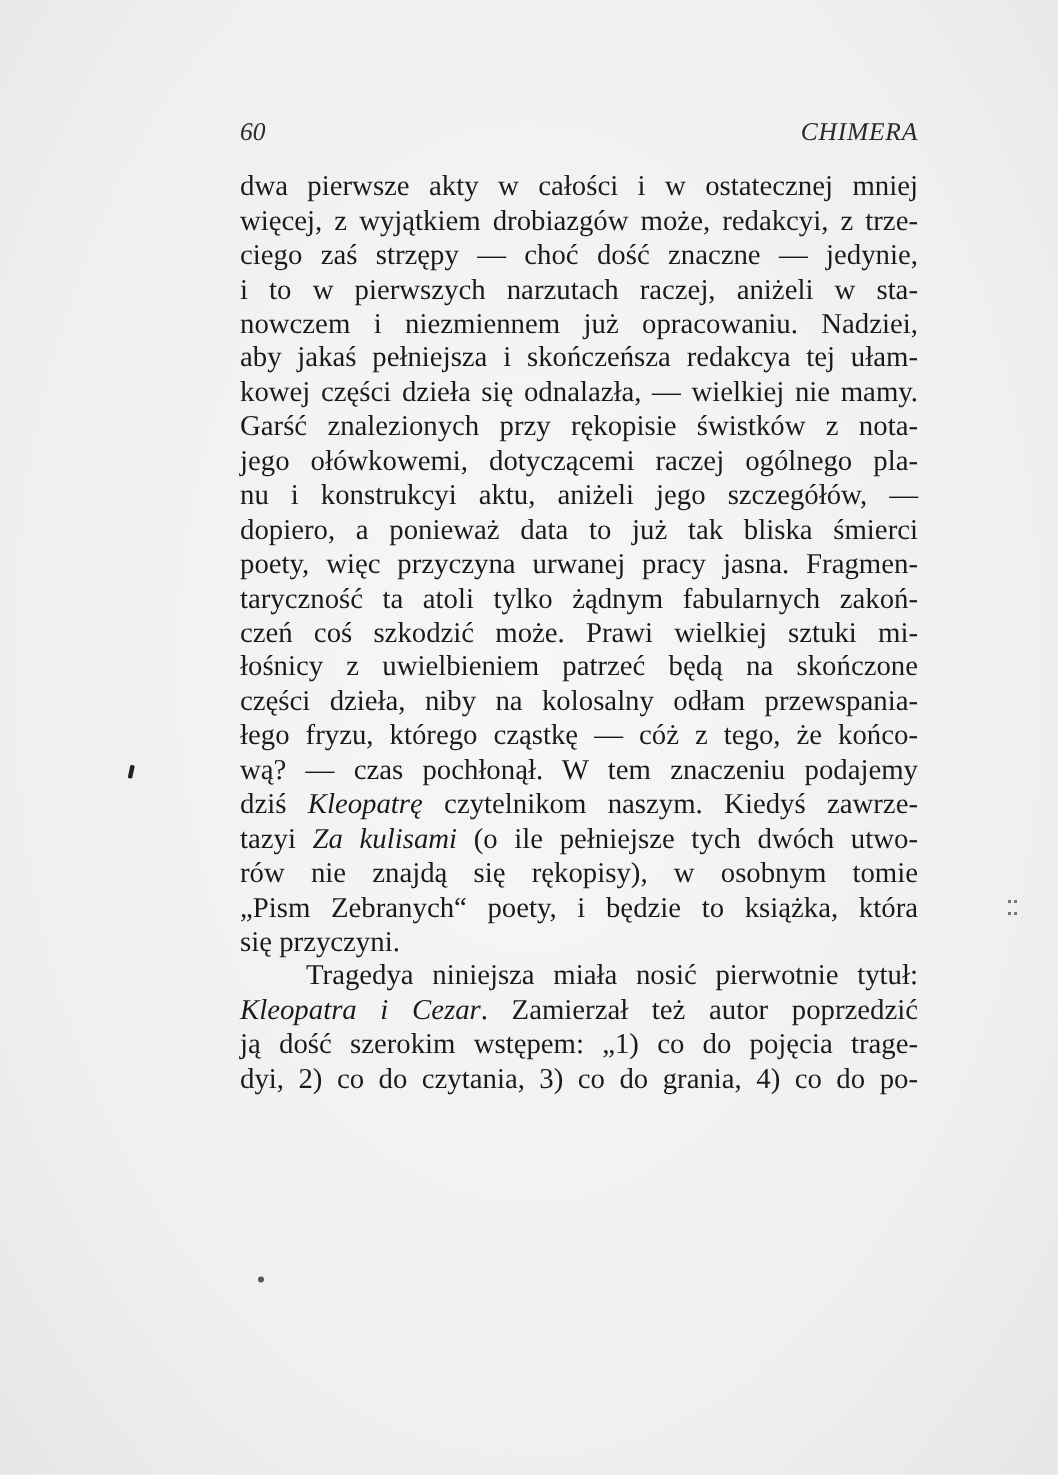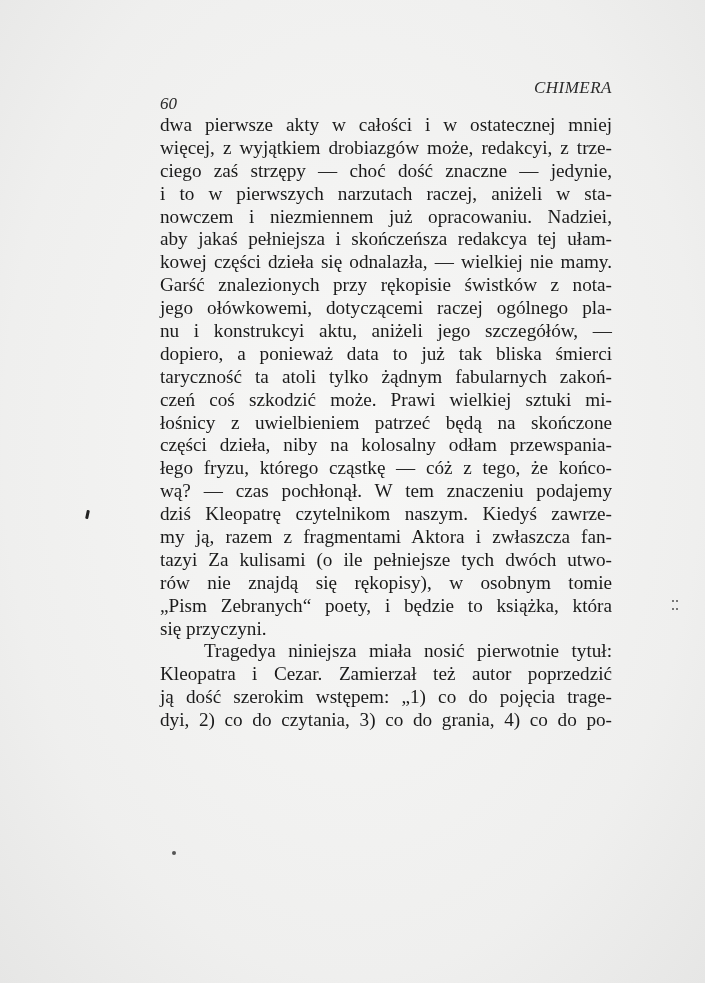--- a/index.html
+++ b/index.html
@@ -9,33 +9,33 @@
     background-image: radial-gradient(ellipse at 50% 45%, #f7f7f6 0%, #efefee 70%, #e6e6e5 100%);
     position: relative;
     font-family: "Liberation Serif", "DejaVu Serif", serif;
     color: #1c1c1c;
   }
   .page { position: absolute; left: 0; top: 0; width: 705px; height: 983px; }
   .header {
     position: absolute; left: 160px; top: 78px; width: 452px; height: 22px;
     font-style: italic; font-size: 17px; color: #2a2a2a;
   }
-  .page-number { position: absolute; left: 0; top: 16px; }
+  .page-number { position: absolute; left: 0; top: 0; }
   .running-title { position: absolute; right: 0; top: 0; letter-spacing: 0.5px; }
   .body-text {
     position: absolute; left: 160px; top: 114px; width: 452px;
     font-size: 19.2px; line-height: 22.9px; color: #1a1a1a;
   }
   .line {
     display: block; text-align: justify; text-align-last: justify;
     white-space: nowrap; height: 22.9px;
   }
   .line.last { text-align-last: left; }
   .line.indent { padding-left: 44px; }
-  .it { }
+  .it { font-style: italic; }
   .mark {
     position: absolute; background: #222;
   }
   .mark-left { left: 86px; top: 510px; width: 3px; height: 9px; transform: rotate(12deg); border-radius: 1px; }
   .dot-bottom { left: 172px; top: 851px; width: 4px; height: 4px; border-radius: 50%; background: #555; }
   .mark-right { left: 672px; top: 600px; width: 6px; height: 6px; background: transparent;
     border-top: 2px dotted #777; border-bottom: 2px dotted #777; }
 </style>
 </head>
 <body>
@@ -52,28 +52,28 @@
         <span class="line"><span>więcej, z wyjątkiem drobiazgów może, redakcyi, z trze-</span></span>
         <span class="line"><span>ciego zaś strzępy — choć dość znaczne — jedynie,</span></span>
         <span class="line"><span>i to w pierwszych narzutach raczej, aniżeli w sta-</span></span>
         <span class="line"><span>nowczem i niezmiennem już opracowaniu. Nadziei,</span></span>
         <span class="line"><span>aby jakaś pełniejsza i skończeńsza redakcya tej ułam-</span></span>
         <span class="line"><span>kowej części dzieła się odnalazła, — wielkiej nie mamy.</span></span>
         <span class="line"><span>Garść znalezionych przy rękopisie świstków z nota-</span></span>
         <span class="line"><span>jego ołówkowemi, dotyczącemi raczej ogólnego pla-</span></span>
         <span class="line"><span>nu i konstrukcyi aktu, aniżeli jego szczegółów, —</span></span>
         <span class="line"><span>dopiero, a ponieważ data to już tak bliska śmierci</span></span>
+        <span class="line"><span>poety, więc przyczyna urwanej pracy jasna. Fragmen-</span></span>
         <span class="line"><span>taryczność ta atoli tylko żądnym fabularnych zakoń-</span></span>
         <span class="line"><span>czeń coś szkodzić może. Prawi wielkiej sztuki mi-</span></span>
         <span class="line"><span>łośnicy z uwielbieniem patrzeć będą na skończone</span></span>
         <span class="line"><span>części dzieła, niby na kolosalny odłam przewspania-</span></span>
         <span class="line"><span>łego fryzu, którego cząstkę — cóż z tego, że końco-</span></span>
         <span class="line"><span>wą? — czas pochłonął. W tem znaczeniu podajemy</span></span>
         <span class="line"><span>dziś </span><span class="it">Kleopatrę</span><span> czytelnikom naszym. Kiedyś zawrze-</span></span>
-        <span class="line"><span>my ją, razem z fragmentami </span><span class="it">Aktora</span><span> i zwłaszcza fan-</span></span>
         <span class="line"><span>tazyi </span><span class="it">Za kulisami</span><span> (o ile pełniejsze tych dwóch utwo-</span></span>
         <span class="line"><span>rów nie znajdą się rękopisy), w osobnym tomie</span></span>
         <span class="line"><span>„Pism Zebranych“ poety, i będzie to książka, która</span></span>
         <span class="line last"><span>się przyczyni.</span></span>
       </div>
       <div>
         <span class="line indent"><span>Tragedya niniejsza miała nosić pierwotnie tytuł:</span></span>
         <span class="line"><span class="it">Kleopatra i Cezar</span><span>. Zamierzał też autor poprzedzić</span></span>
         <span class="line"><span>ją dość szerokim wstępem: „1) co do pojęcia trage-</span></span>
         <span class="line"><span>dyi, 2) co do czytania, 3) co do grania, 4) co do po-</span></span>

